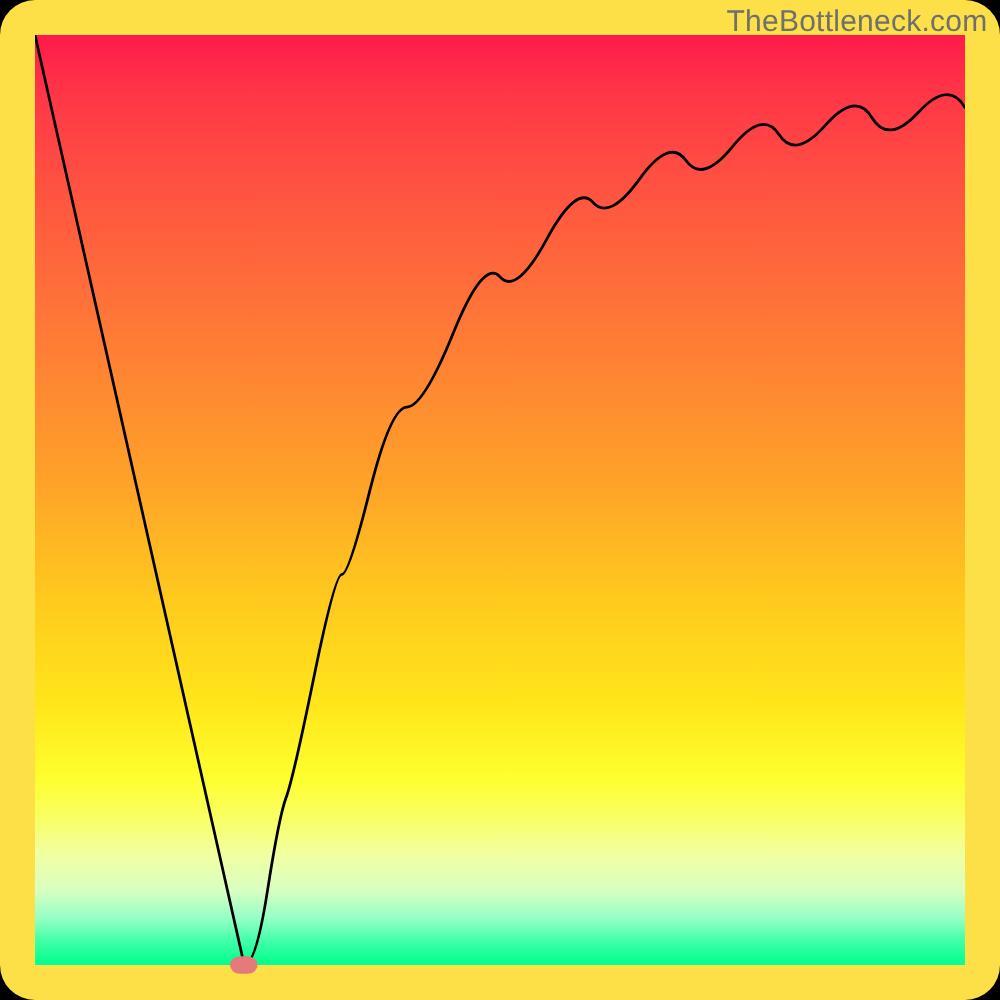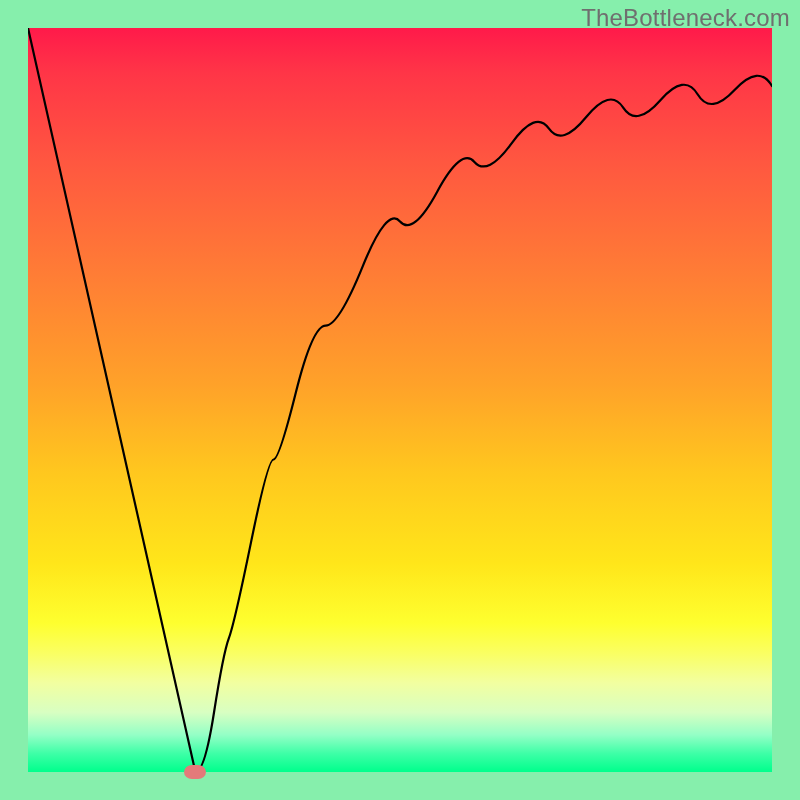--- a/index.html
+++ b/index.html
@@ -10,21 +10,22 @@
     background: #000;
     overflow: hidden;
     font-family: Arial, Helvetica, sans-serif;
   }
   .frame {
     position: absolute;
     top: 0;
     left: 0;
     width: 800px;
     height: 800px;
-    background: #86efac;
+    background: #fde047;
+    border-radius: 28px;
   }
   .plot-area {
     position: absolute;
     left: 28px;
     top: 28px;
     width: 744px;
     height: 744px;
     background: linear-gradient(to bottom,
       #ff1a4a 0%,
       #ff3547 6%,

